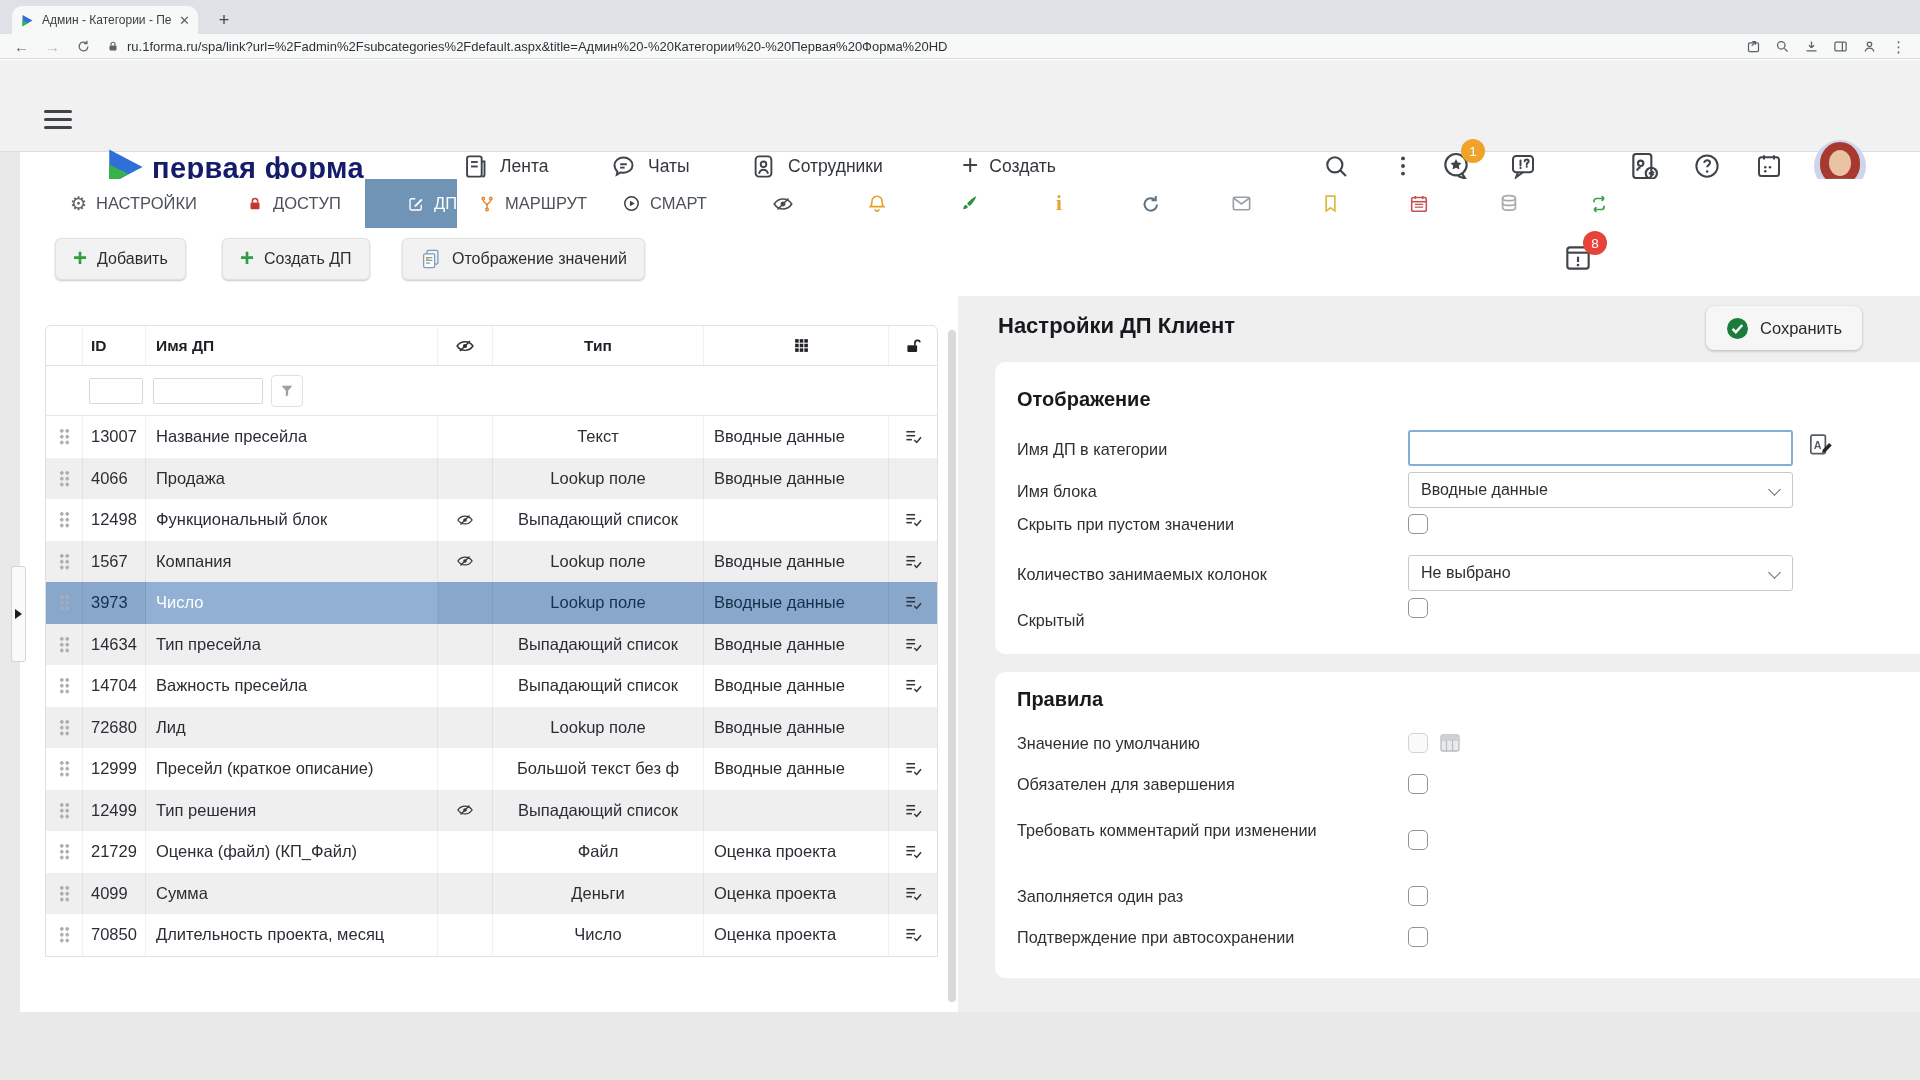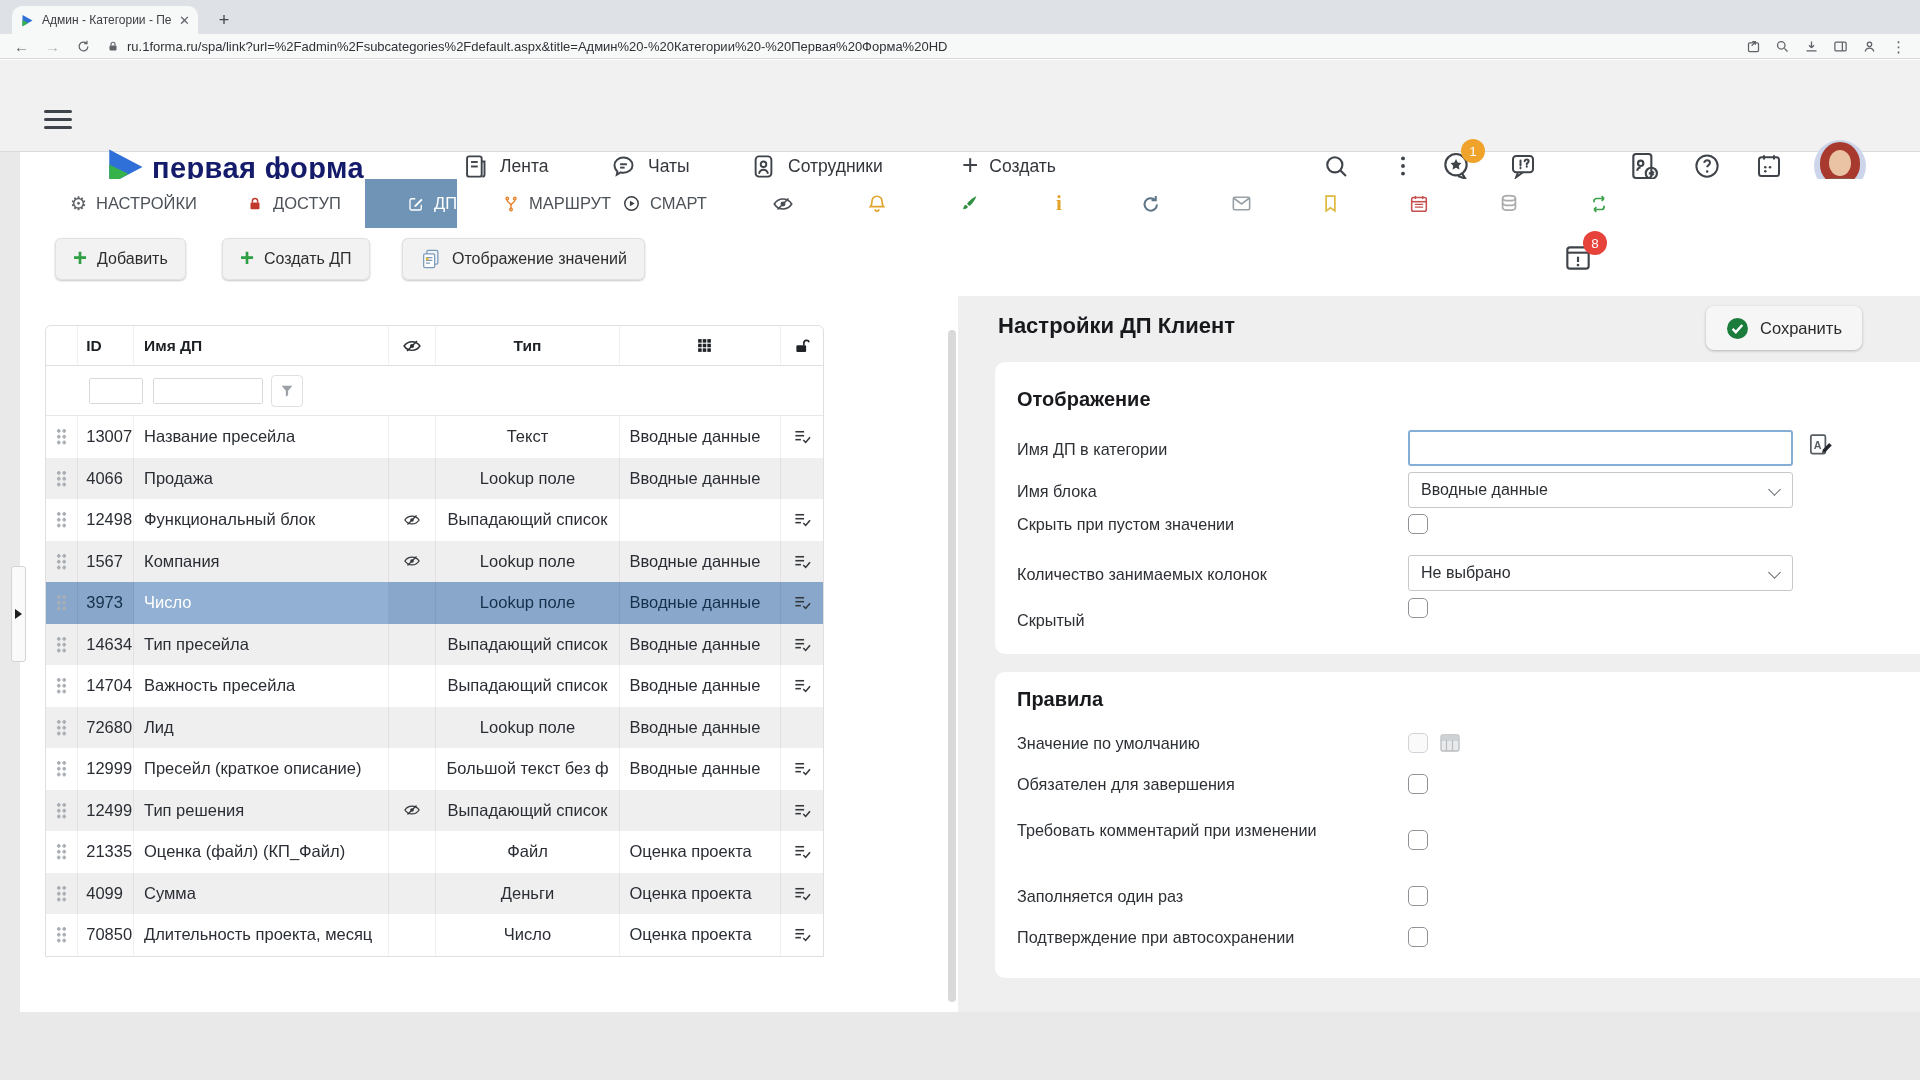--- a/index.html
+++ b/index.html
@@ -58,21 +58,21 @@
   .ctab.active { background:#6f94b5; color:#fff; justify-content:flex-end; }
   .stripico { position:absolute; top:0; height:49px; display:flex; align-items:center; }
 
   
   .tbtn { position:absolute; top:238px; height:42px; background:#f2f2f2; border-radius:6px;
           box-shadow:0 1px 2px rgba(0,0,0,.22), inset 0 0 0 1px #e0e0e0; display:flex; align-items:center;
           gap:10px; padding:0 18px; font-size:16px; color:#2e2e2e; }
   .plus { color:#2f9e44; font-size:24px; font-weight:bold; line-height:1; margin-top:-2px; }
 
   
-  .dtable { position:absolute; left:45px; top:325px; width:779px; background:#fff;
+  .dtable { position:absolute; left:45px; top:325px; width:893px; background:#fff;
             border:1px solid #dfdfdf; border-radius:6px 6px 0 0; }
   .thead { display:flex; height:40px; align-items:center; border-bottom:1px solid #e0e0e0;
            font-size:15.5px; font-weight:bold; color:#1d2125; }
   .filterrow { position:relative; height:50px; border-bottom:1px solid #e8e8e8; }
   .finput { position:absolute; top:12px; height:26px; border:1px solid #d9d9d9; border-radius:2px; background:#fff; }
   .fbtn { position:absolute; top:9px; width:32px; height:32px; border:1px solid #e0e0e0; border-radius:4px;
           background:#fff; display:flex; align-items:center; justify-content:center; }
   .trow { display:flex; height:41.5px; align-items:center; font-size:16.5px; color:#2a2e34; }
   .trow.stripe { background:#efefef; }
   .trow.sel { background:#88a7cb; color:#15304b; }
@@ -302,21 +302,21 @@
         </svg>
       <span>ДОСТУП</span>
     </div>
     <div class="ctab active" style="left:345px;width:92px">
       <svg class="ic" width="18" height="18" viewBox="0 0 24 24" fill="none" stroke="#fff" stroke-width="1.8">
           <path d="M19 13v5a2 2 0 0 1-2 2H6a2 2 0 0 1-2-2V7a2 2 0 0 1 2-2h5"></path>
           <path d="M10 14l9-9 1.8 1.8-9 9H10z" fill="#fff" stroke="none"></path>
         </svg>
       <span>ДП</span>
     </div>
-    <div class="ctab" style="left:482px">
+    <div class="ctab" style="left:458px">
       <svg class="ic" width="18" height="18" viewBox="0 0 24 24" fill="none" stroke="#e8822a" stroke-width="1.9">
           <circle cx="7" cy="4.8" r="1.7"></circle>
           <circle cx="17" cy="4.8" r="1.7"></circle>
           <circle cx="12" cy="19.4" r="1.7"></circle>
           <path d="M7 6.8c0 4.4 5 3 5 7.4m5-7.4c0 4.4-5 3-5 7.4v3"></path>
         </svg>
       <span>МАРШРУТ</span>
     </div>
     <div class="ctab" style="left:602px">
       <svg class="ic" width="19" height="19" viewBox="0 0 24 24">
@@ -632,21 +632,21 @@
               <line x1="3" y1="11" x2="14" y2="11"></line>
               <line x1="3" y1="16" x2="10" y2="16"></line>
               <path d="M13 16.5l3 3 5.5-6.5"></path>
             </svg>
           </div>
         </div>
         <div class="trow">
           <div class="cell c-drag">
             <span class="dots"></span>
           </div>
-          <div class="cell c-id">21335</div>
+          <div class="cell c-id">21729</div>
           <div class="cell c-name">Оценка (файл) (КП_Файл)</div>
           <div class="cell c-eye"></div>
           <div class="cell c-type">Файл</div>
           <div class="cell c-block">Оценка проекта</div>
           <div class="cell c-act">
             <svg width="19" height="19" viewBox="0 0 24 24" fill="none" stroke="#34383c" stroke-width="2">
               <line x1="3" y1="6" x2="14" y2="6"></line>
               <line x1="3" y1="11" x2="14" y2="11"></line>
               <line x1="3" y1="16" x2="10" y2="16"></line>
               <path d="M13 16.5l3 3 5.5-6.5"></path>

